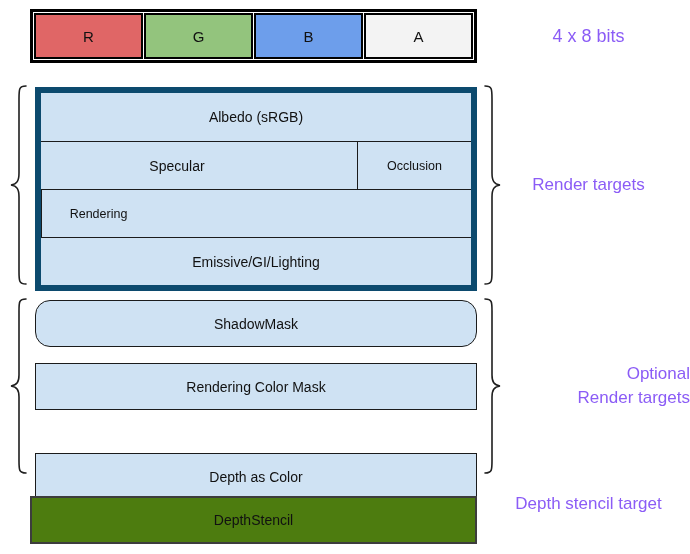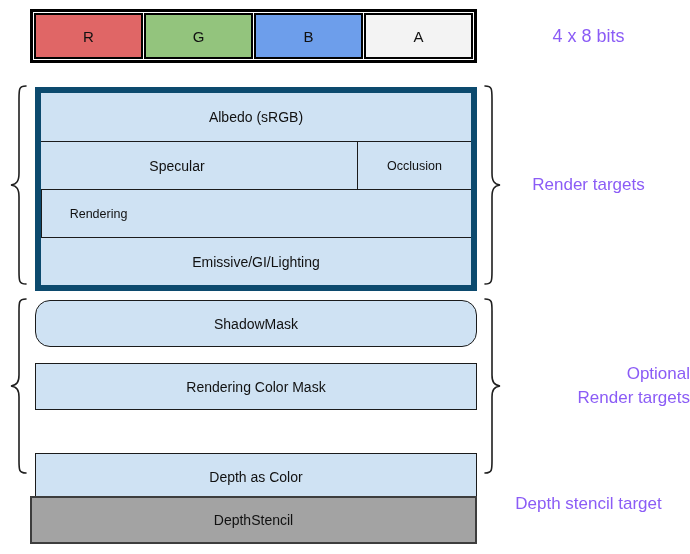--- a/index.html
+++ b/index.html
@@ -162,16 +162,16 @@
   </div>
 
   <div class="opt-box" style="top: 300px; background: rgb(207, 226, 243); border-radius: 15px;">ShadowMask</div>
   <div class="opt-box" style="top: 363px; background: rgb(207, 226, 243);">Rendering Color Mask</div>
   <div class="opt-box" style="top: 426px; background: rgb(207, 226, 243); margin-top: 27px;">Depth as Color</div>
   <div class="side-label" style="top:298px; height:176px;align-items:flex-end;">
     <span>Optional</span>
     <span>Render targets</span>
   </div>
 
-  <div class="depth-box" style="background: #a3a3a3;">DepthStencil</div>
+  <div class="depth-box" style="background: #4d7c0f;">DepthStencil</div>
   <div class="side-label" style="top:480px; height:48px;">Depth stencil target</div>
 
 </div>
 
 </body></html>

